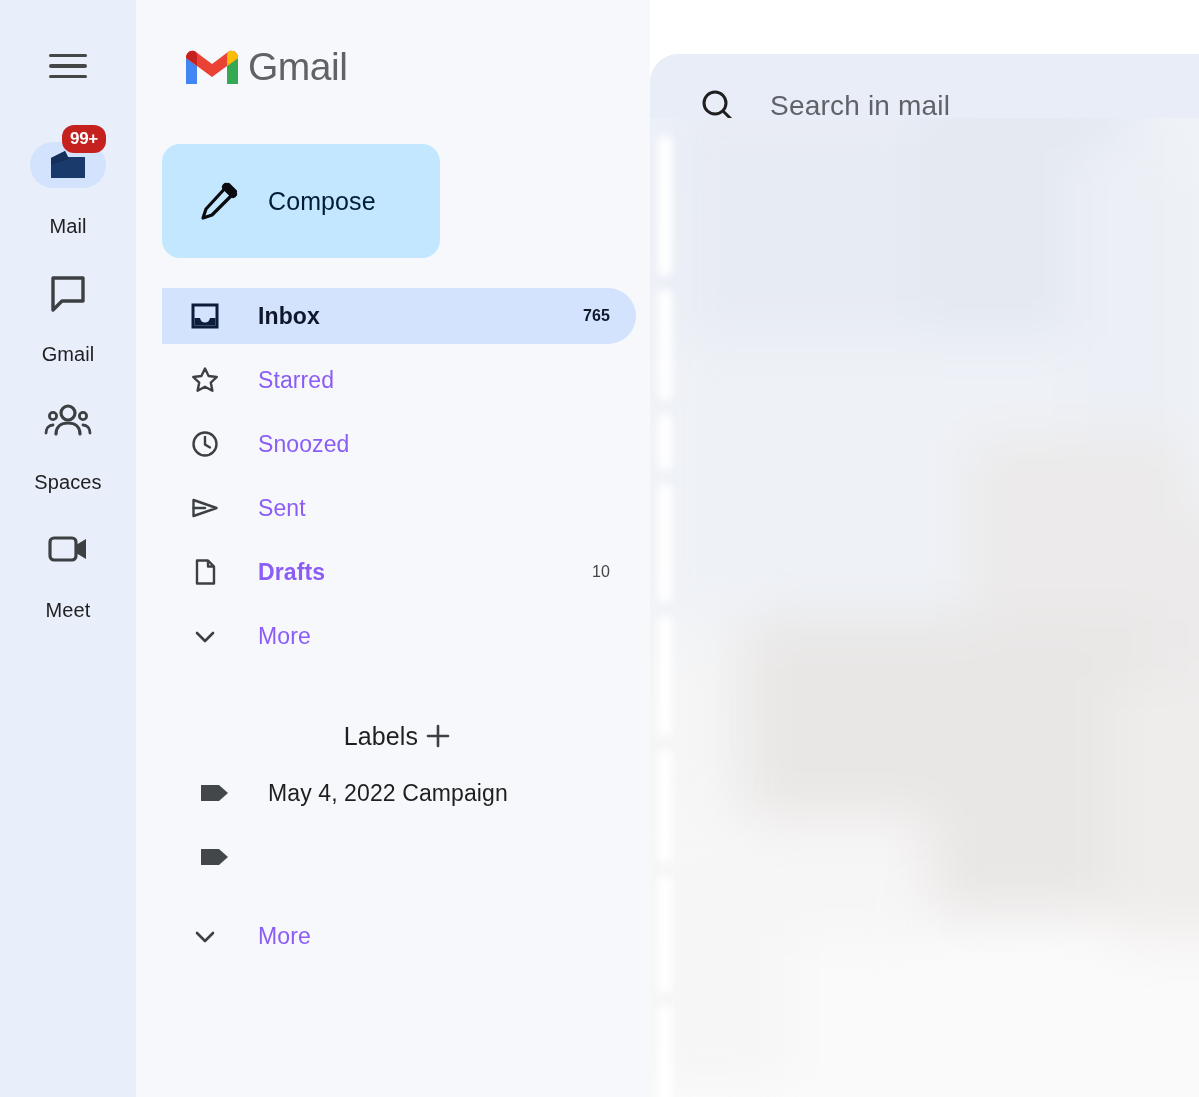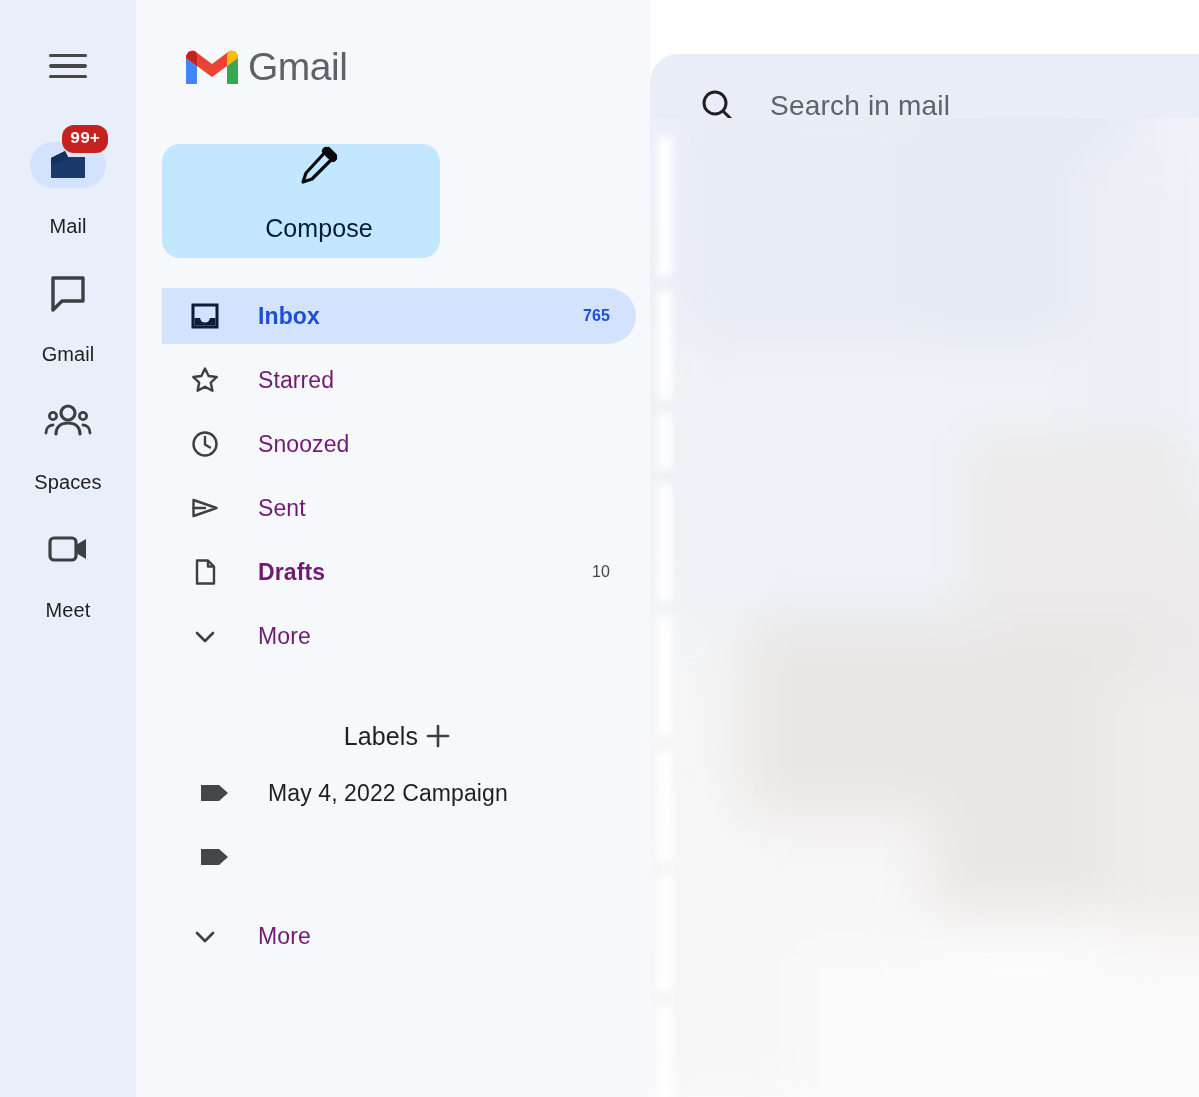--- a/index.html
+++ b/index.html
@@ -97,21 +97,20 @@
     left: 32px;
     background: #c5221f;
     color: #ffffff;
     font-size: 17px;
     font-weight: bold;
     line-height: 1;
     padding: 5px 8px 6px 8px;
     border-radius: 12px;
     letter-spacing: -0.3px;
     white-space: nowrap;
-    font-family: Liberation Mono, monospace;
   }
 
   
   .sidebar {
     width: 514px;
     flex: 0 0 514px;
     height: 100%;
     background: #f6f8fc;
     position: relative;
     overflow: hidden;
@@ -137,21 +136,20 @@
     height: 114px;
     background: #c2e7ff;
     border: none;
     border-radius: 18px;
     display: flex;
     align-items: center;
     gap: 28px;
     padding-left: 36px;
     cursor: pointer;
     font-family: "Liberation Sans", sans-serif;
-    flex-direction: column;
   }
   .compose-label {
     font-size: 25px;
     color: #001d35;
     letter-spacing: 0.1px;
   }
 
   
   .folders {
     margin-top: 30px;
@@ -170,36 +168,36 @@
   .folder-row .f-icon {
     width: 34px;
     flex: 0 0 34px;
     display: flex;
     align-items: center;
     justify-content: center;
   }
   .folder-row .f-label {
     margin-left: 36px;
     font-size: 23px;
-    color: #701a75;
+    color: #8b5cf6;
     letter-spacing: 0.1px;
     flex: 1 1 auto;
     white-space: nowrap;
   }
   .folder-row .f-count {
     font-size: 16px;
     color: #444746;
     letter-spacing: 0.1px;
   }
   .folder-row.selected {
     background: #d3e3fd;
   }
   .folder-row.selected .f-label,
   .folder-row.selected .f-count {
-    color: #1d4ed8;
+    color: #0f172a;
     font-weight: bold;
   }
   .folder-row.bold .f-label { font-weight: bold; }
 
   
   .labels-header {
     display: flex;
     align-items: center;
     justify-content: center;
     margin: 50px 36px 0 52px;

